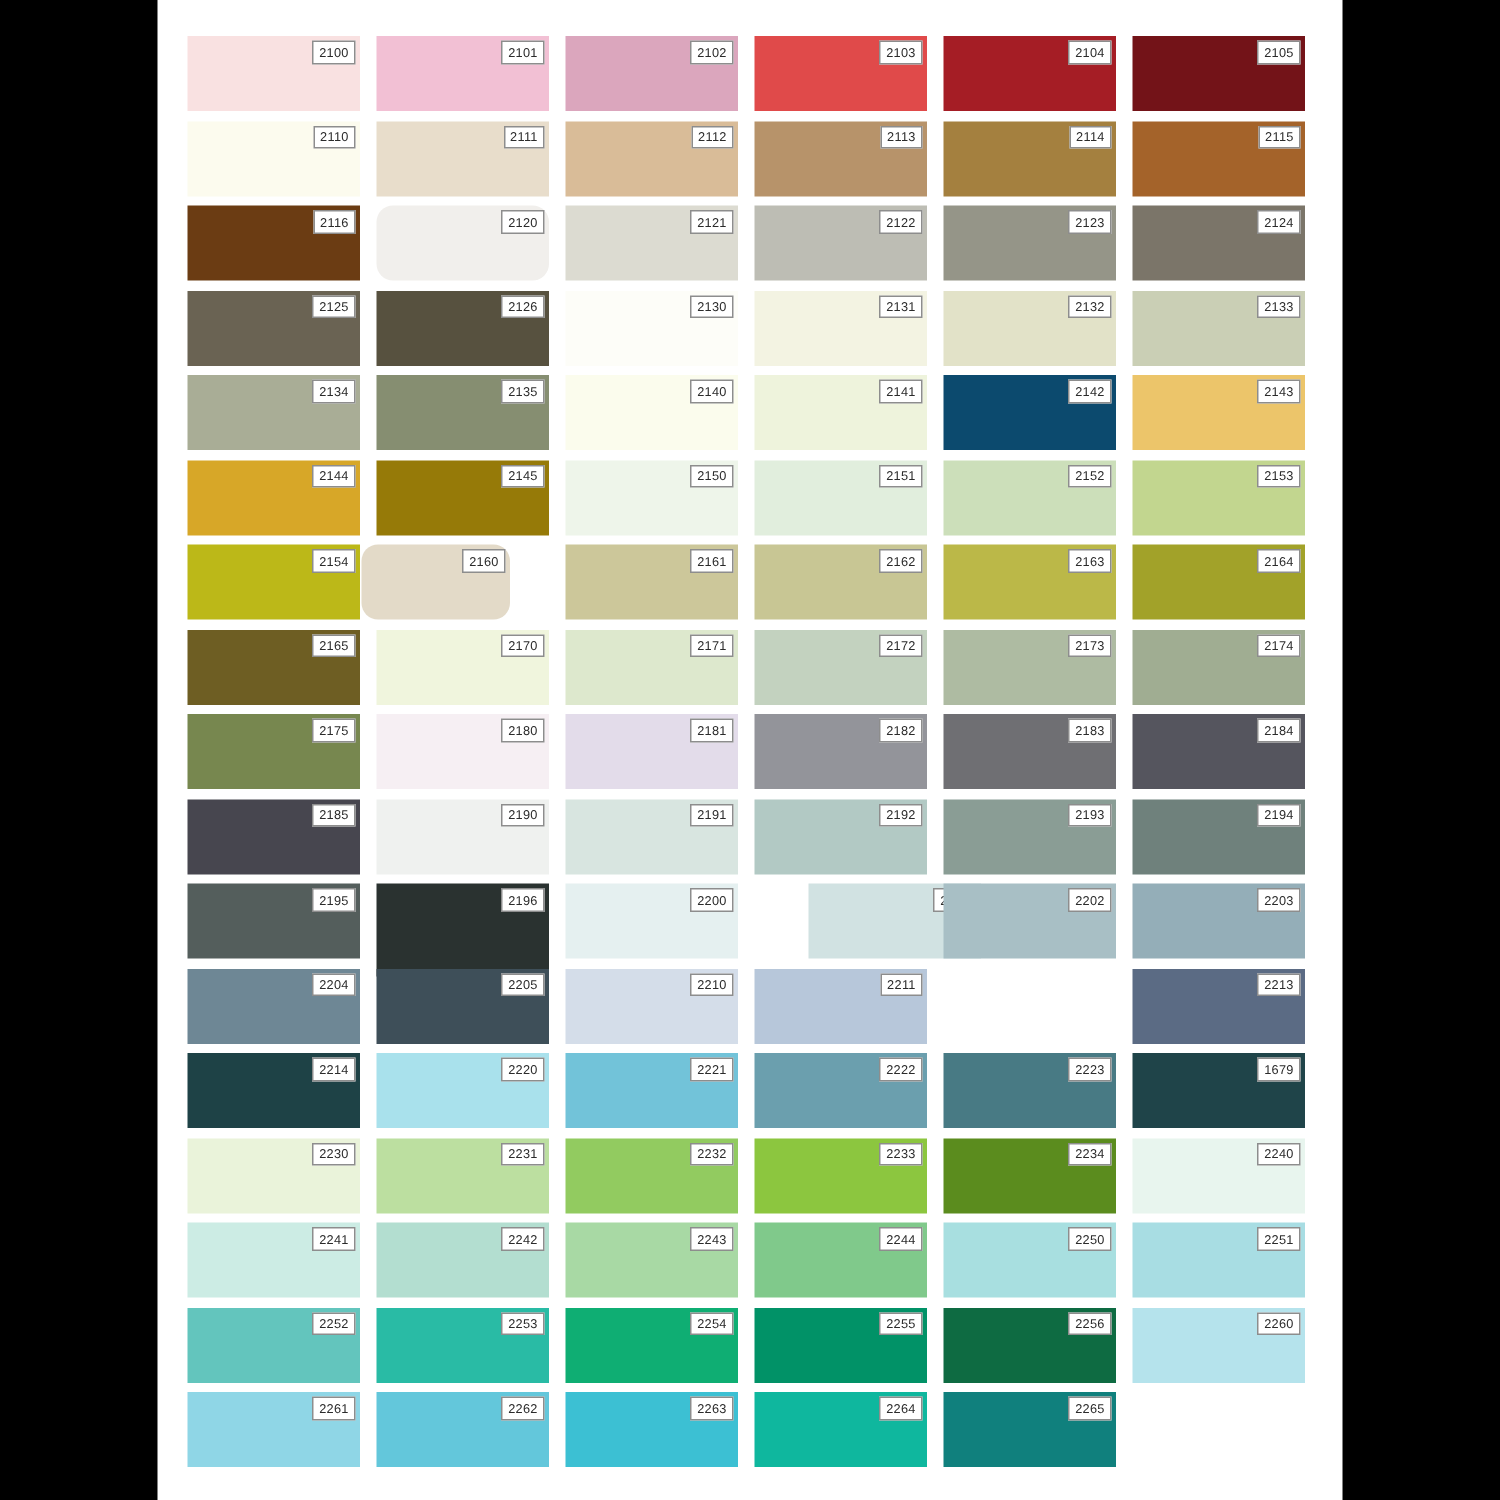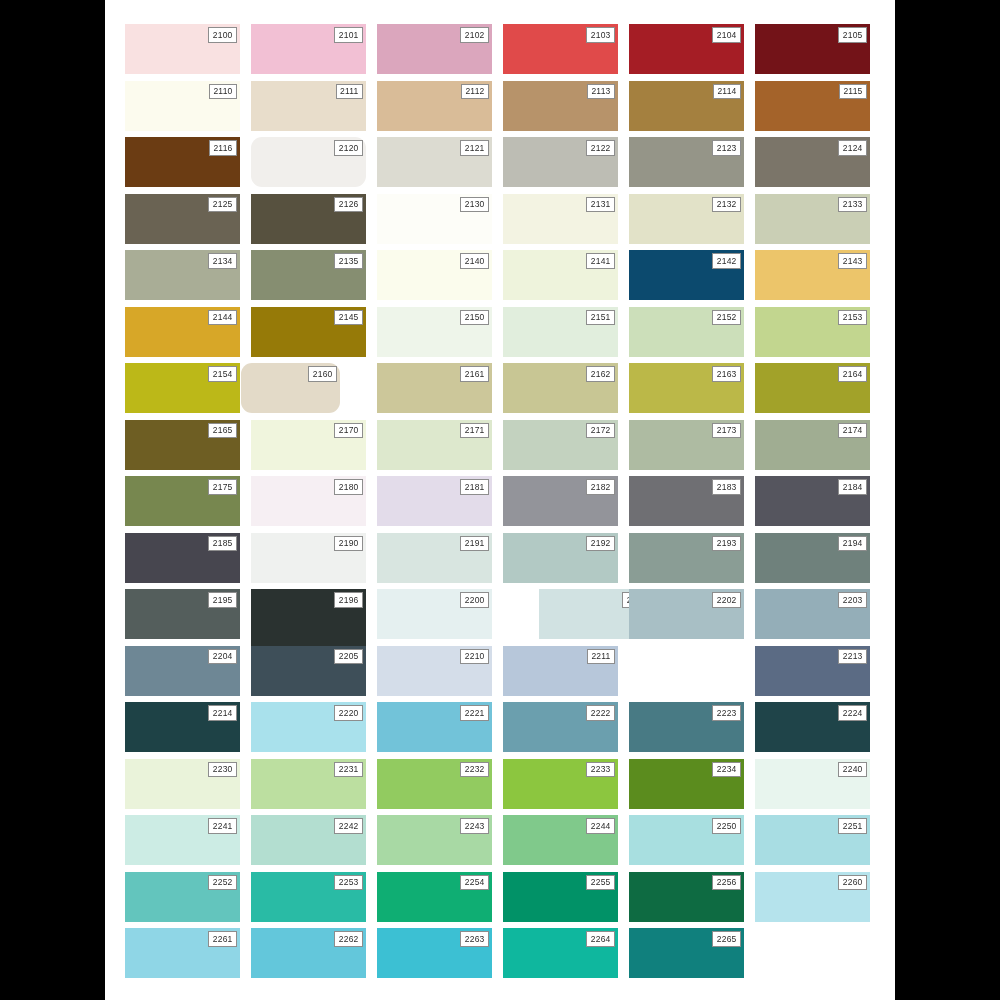--- a/index.html
+++ b/index.html
@@ -305,21 +305,21 @@
         <div class="swatch" style="left: 252px; width: 115px; height: 50px; background: rgb(114, 195, 217);">
           <span class="swatch-label">2221</span>
         </div>
         <div class="swatch" style="left: 378px; width: 115px; height: 50px; background: rgb(107, 159, 174);">
           <span class="swatch-label">2222</span>
         </div>
         <div class="swatch" style="left: 504px; width: 115px; height: 50px; background: rgb(72, 122, 132);">
           <span class="swatch-label">2223</span>
         </div>
         <div class="swatch" style="left: 630px; width: 115px; height: 50px; background: rgb(31, 68, 73);">
-          <span class="swatch-label">2224</span>
+          <span class="swatch-label">1679</span>
         </div>
       </div>
       <div class="swatch-row" style="height: 56.5px;">
         <div class="swatch" style="left: 0px; width: 115px; height: 50px; background: rgb(234, 243, 218);">
           <span class="swatch-label">2230</span>
         </div>
         <div class="swatch" style="left: 126px; width: 115px; height: 50px; background: rgb(188, 223, 160);">
           <span class="swatch-label">2231</span>
         </div>
         <div class="swatch" style="left: 252px; width: 115px; height: 50px; background: rgb(146, 203, 96);">

